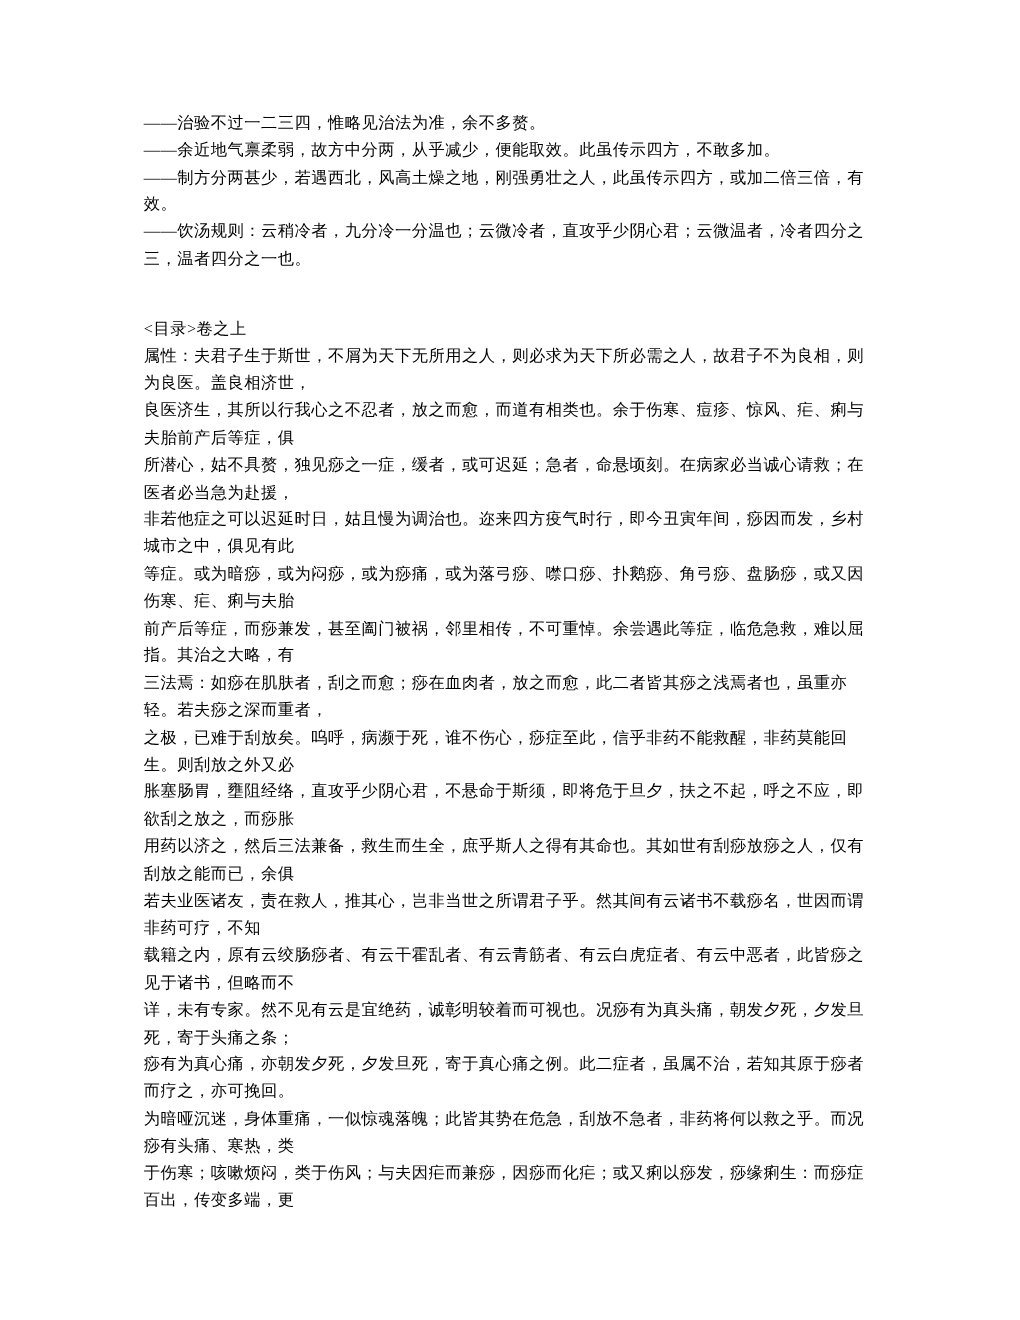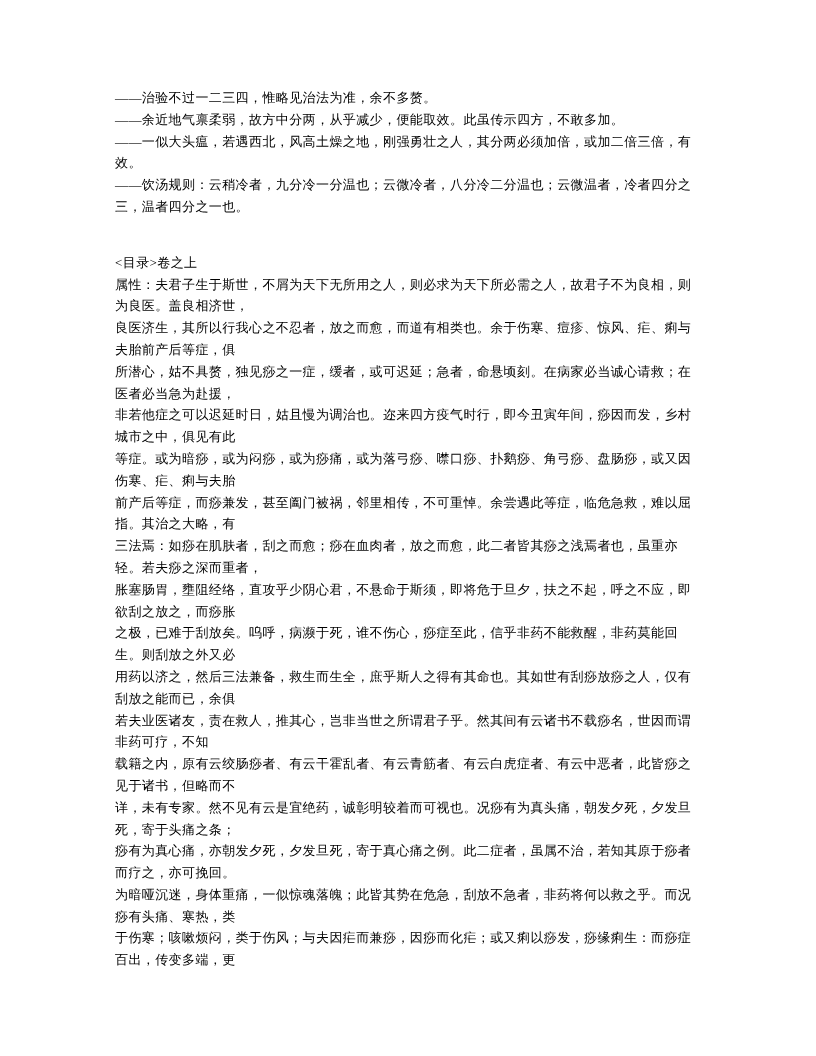--- a/index.html
+++ b/index.html
@@ -35,40 +35,40 @@
 </style>
 </head>
 <body>
 
 <div class="page">
 
   <div class="front-notes">
 
   <div class="text-line">——治验不过一二三四，惟略见治法为准，余不多赘。</div>
       <div class="text-line">——余近地气禀柔弱，故方中分两，从乎减少，便能取效。此虽传示四方，不敢多加。</div>
-      <div class="text-line">——一似大头瘟，若遇西北，风高土燥之地，刚强勇壮之人，其分两必须加倍，或加二倍三倍，有效。</div>
-      <div class="text-line">——饮汤规则：云稍冷者，九分冷一分温也；云微冷者，八分冷二分温也；云微温者，冷者四分之三，温者四分之一也。</div>
+      <div class="text-line">——制方分两甚少，若遇西北，风高土燥之地，刚强勇壮之人，此虽传示四方，或加二倍三倍，有效。</div>
+      <div class="text-line">——饮汤规则：云稍冷者，九分冷一分温也；云微冷者，直攻乎少阴心君；云微温者，冷者四分之三，温者四分之一也。</div>
     </div>
 
   <div class="section-gap"></div>
 
   <div class="text-line">&lt;目录&gt;卷之上</div>
 
 
   <div class="body-text">
 
   <div class="text-line">属性：夫君子生于斯世，不屑为天下无所用之人，则必求为天下所必需之人，故君子不为良相，则为良医。盖良相济世，</div>
       <div class="text-line">良医济生，其所以行我心之不忍者，放之而愈，而道有相类也。余于伤寒、痘疹、惊风、疟、痢与夫胎前产后等症，俱</div>
       <div class="text-line">所潜心，姑不具赘，独见痧之一症，缓者，或可迟延；急者，命悬顷刻。在病家必当诚心请救；在医者必当急为赴援，</div>
       <div class="text-line">非若他症之可以迟延时日，姑且慢为调治也。迩来四方疫气时行，即今丑寅年间，痧因而发，乡村城市之中，俱见有此</div>
       <div class="text-line">等症。或为暗痧，或为闷痧，或为痧痛，或为落弓痧、噤口痧、扑鹅痧、角弓痧、盘肠痧，或又因伤寒、疟、痢与夫胎</div>
       <div class="text-line">前产后等症，而痧兼发，甚至阖门被祸，邻里相传，不可重悼。余尝遇此等症，临危急救，难以屈指。其治之大略，有</div>
       <div class="text-line">三法焉：如痧在肌肤者，刮之而愈；痧在血肉者，放之而愈，此二者皆其痧之浅焉者也，虽重亦轻。若夫痧之深而重者，</div>
+      <div class="text-line">之极，已难于刮放矣。呜呼，病濒于死，谁不伤心，痧症至此，信乎非药不能救醒，非药莫能回生。则刮放之外又必</div>
       <div class="text-line">胀塞肠胃，壅阻经络，直攻乎少阴心君，不悬命于斯须，即将危于旦夕，扶之不起，呼之不应，即欲刮之放之，而痧胀</div>
-      <div class="text-line">之极，已难于刮放矣。呜呼，病濒于死，谁不伤心，痧症至此，信乎非药不能救醒，非药莫能回生。则刮放之外又必</div>
       <div class="text-line">用药以济之，然后三法兼备，救生而生全，庶乎斯人之得有其命也。其如世有刮痧放痧之人，仅有刮放之能而已，余俱</div>
       <div class="text-line">若夫业医诸友，责在救人，推其心，岂非当世之所谓君子乎。然其间有云诸书不载痧名，世因而谓非药可疗，不知</div>
       <div class="text-line">载籍之内，原有云绞肠痧者、有云干霍乱者、有云青筋者、有云白虎症者、有云中恶者，此皆痧之见于诸书，但略而不</div>
       <div class="text-line">详，未有专家。然不见有云是宜绝药，诚彰明较着而可视也。况痧有为真头痛，朝发夕死，夕发旦死，寄于头痛之条；</div>
       <div class="text-line">痧有为真心痛，亦朝发夕死，夕发旦死，寄于真心痛之例。此二症者，虽属不治，若知其原于痧者而疗之，亦可挽回。</div>
       <div class="text-line">为暗哑沉迷，身体重痛，一似惊魂落魄；此皆其势在危急，刮放不急者，非药将何以救之乎。而况痧有头痛、寒热，类</div>
       <div class="text-line">于伤寒；咳嗽烦闷，类于伤风；与夫因疟而兼痧，因痧而化疟；或又痢以痧发，痧缘痢生：而痧症百出，传变多端，更</div>
     </div>
 
 </div>

